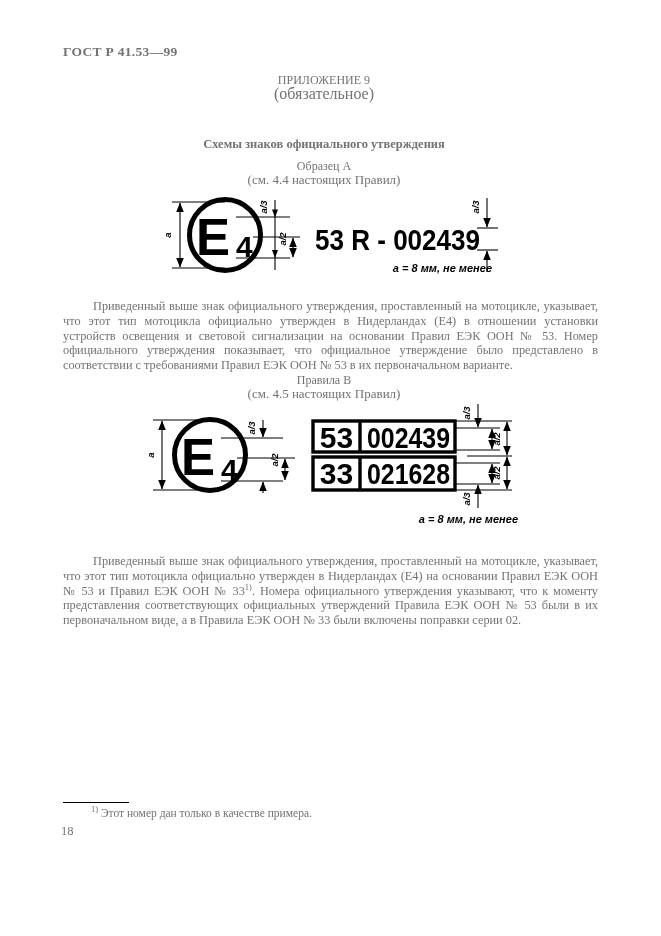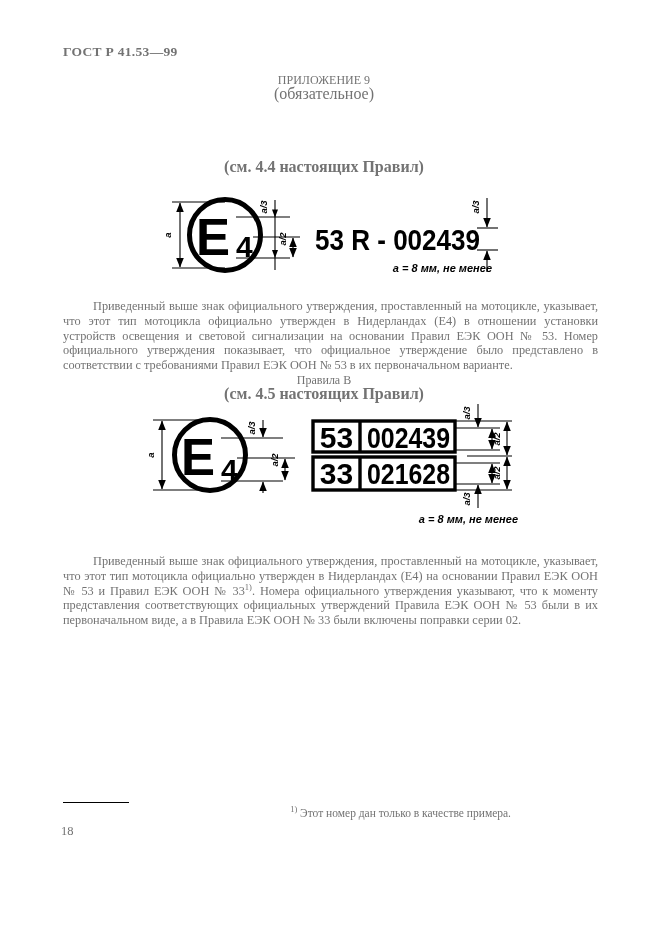--- a/index.html
+++ b/index.html
@@ -17,37 +17,37 @@
     left:63px;top:44px;
     font-size:13.5px;font-weight:bold;letter-spacing:.3px;
   }
   .center-block{
     left:54px;width:540px;text-align:center;
   }
   .appendix{top:74px;font-size:12px;line-height:13px;}
   .appendix .sub{font-size:16px;}
   .section-title{top:137px;font-size:12.5px;font-weight:bold;}
   .sample-head{font-size:12px;line-height:13px;}
-  .sample-head .ref{font-size:16px;font-weight:bold;}
+  .sample-head .ref{font-size:13px;}
   .sample-a-head{top:160px;}
   .sample-b-head{top:374px;}
   .para{
     left:63px;width:535px;
     font-size:12.3px;line-height:14.7px;
     text-align:justify;text-indent:30px;
   }
   .para-a{top:287px;}
   .para-b{top:542px;}
   sup.fnref{font-size:8.5px;vertical-align:super;line-height:0;}
   .footnote-rule{
     left:63px;top:802px;width:66px;height:1.4px;background:#000;
   }
   .footnote{
     left:63px;top:807px;width:420px;
-    font-size:11.5px;padding-left:28px;text-align:right;
+    font-size:11.5px;padding-left:28px;
   }
   .page-number{left:61px;top:824px;font-size:12.5px;}
   svg text{font-family:"Liberation Sans","DejaVu Sans",sans-serif;}
   svg .mark-letter{font-weight:bold;}
   svg .dim-label{
     font-size:9.5px;font-weight:bold;font-style:italic;
   }
   svg .note-text{
     font-size:11px;font-weight:bold;font-style:italic;
   }
@@ -61,22 +61,24 @@
 
 <div class="page">
 
   <div class="abs doc-code">ГОСТ Р 41.53—99</div>
 
   <div class="abs center-block appendix">
     <div>ПРИЛОЖЕНИЕ 9</div>
     <div class="sub">(обязательное)</div>
   </div>
 
+  <div class="abs center-block section-title">Схемы знаков официального утверждения</div>
 
   <div class="abs center-block sample-head sample-a-head">
+    <div>Образец А</div>
     <div class="ref">(см. 4.4 настоящих Правил)</div>
   </div>
 
   <svg class="abs" style="left:150px;top:192px;" width="350" height="92" viewBox="0 0 350 92">
     <defs>
       <marker id="arw" viewBox="0 0 10 8" refX="9.5" refY="4" markerWidth="9" markerHeight="7" orient="auto-start-reverse">
         <path d="M0,0 L10,4 L0,8 z" fill="#000"></path>
       </marker>
     </defs>
 

